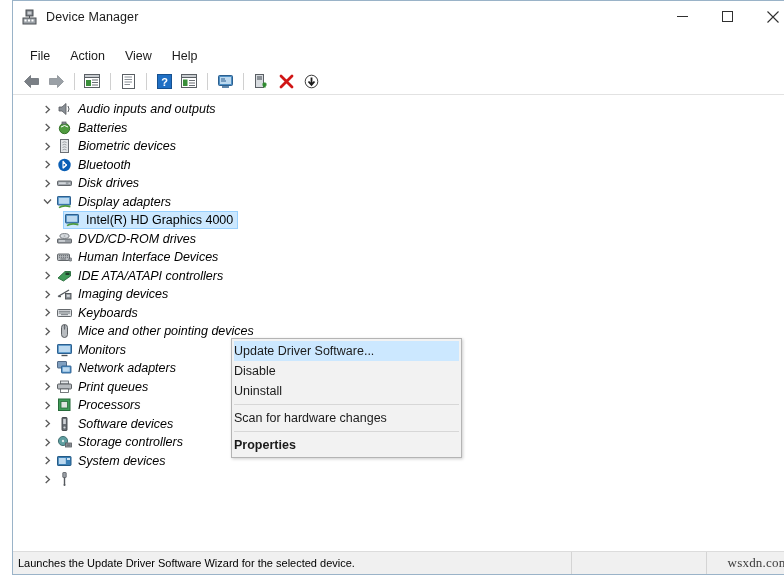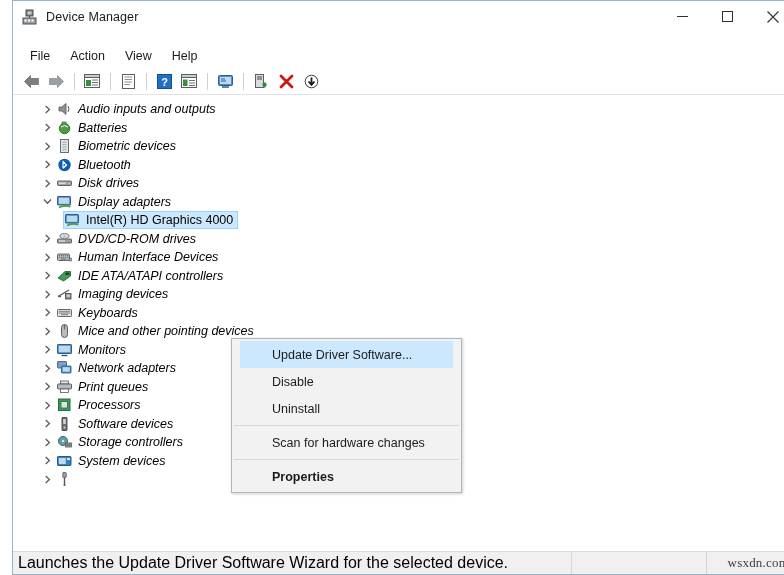--- a/index.html
+++ b/index.html
@@ -166,27 +166,26 @@
     left: 218px;
     top: 242px;
     width: 229px;
     background: #f2f2f2;
     border: 1px solid #b4b4b4;
     box-shadow: 1px 1px 3px rgba(0,0,0,.20);
     padding: 2px 0 2px 0;
     z-index: 50;
   }
   .ctx-item {
-    height: 27px;
+    height: 20px;
     display: flex;
     align-items: center;
     font-size: 12.5px;
     color: #1b1b1b;
-    padding-left: 32px;
-    margin: 0 8px;
+    margin: 0 2px;
   }
   .ctx-item.highlight {
     background: #cce8ff;
   }
   .ctx-item.bold { font-weight: bold; }
   .ctx-sep {
     height: 1px;
     background: #d7d7d7;
     margin: 3px 2px 3px 2px;
   }
@@ -199,21 +198,21 @@
     border-top: 1px solid #dcdcdc;
     display: flex;
     align-items: stretch;
     position: relative;
   }
   #statuspanel1 {
     flex: 0 0 559px;
     display: flex;
     align-items: center;
     padding-left: 5px;
-    font-size: 16px;
+    font-size: 11px;
     color: #000;
     border-right: 1px solid #d4d4d4;
     box-sizing: border-box;
     text-align: right;
   }
   #statuspanel2 {
     flex: 0 0 135px;
     border-right: 1px solid #d4d4d4;
     box-sizing: border-box;
   }

